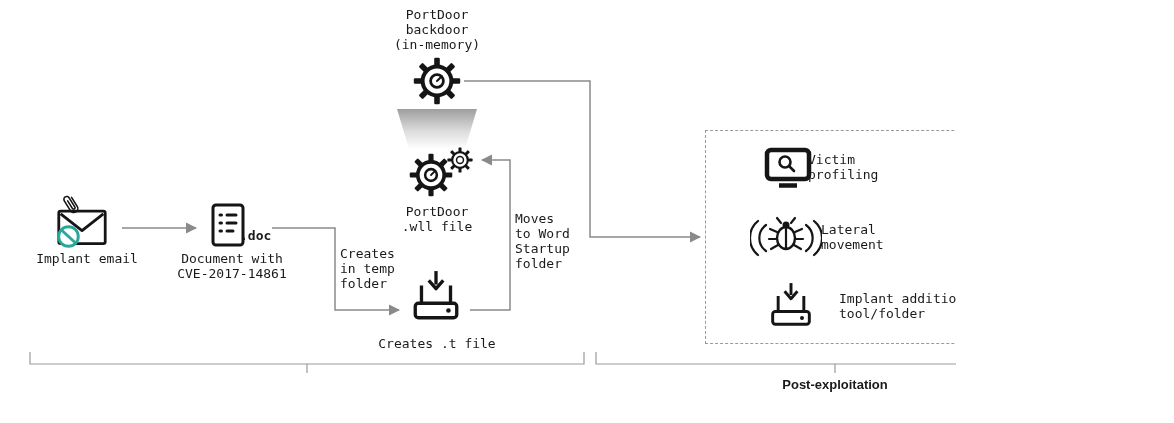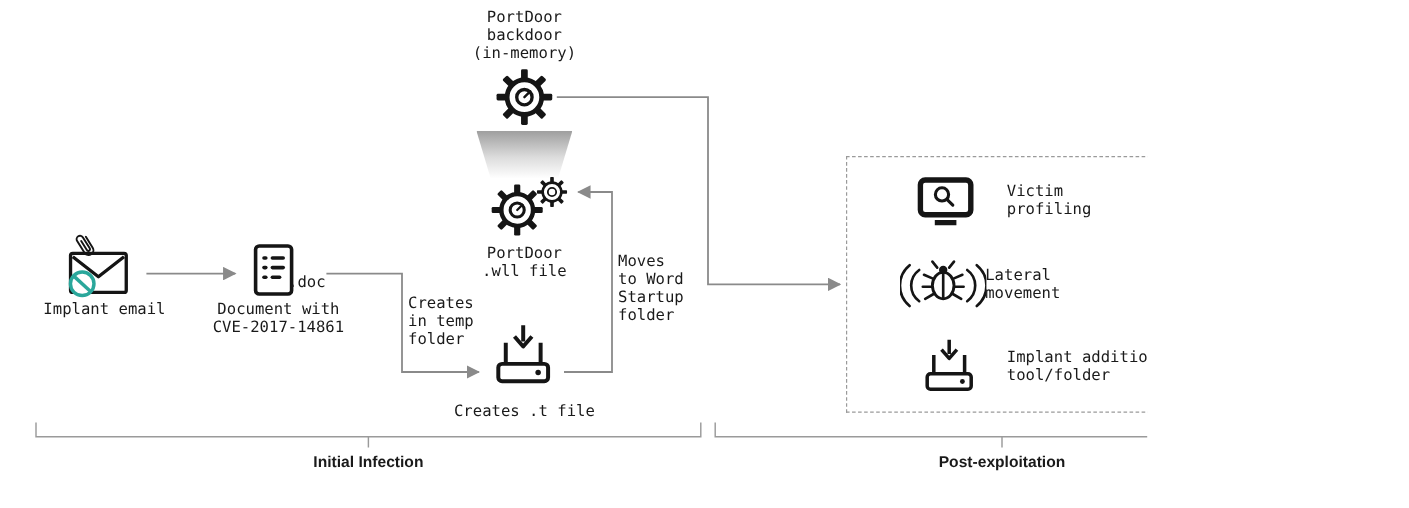--- a/index.html
+++ b/index.html
@@ -6,21 +6,21 @@
   html,body { background:#ffffff; }
   .canvas {
     position:relative; width:956px; height:423px; background:#fff;
     font-family:"DejaVu Sans Mono", monospace; overflow:hidden;
   }
   .lbl {
     position:absolute; font-size:13px; line-height:15px; color:#1a1a1a;
     white-space:pre-line;
   }
   .center { text-align:center; }
-  .badge { position:absolute; font-size:13px; font-weight:normal; color:#1a1a1a; }
+  .badge { position:absolute; font-size:13px; font-weight:bold; color:#1a1a1a; }
   .stage {
     position:absolute; font-family:"Liberation Sans", sans-serif; font-weight:700;
     font-size:13px; color:#1a1a1a; text-align:center;
   }
   .funnel {
     position:absolute;
     background:linear-gradient(180deg,#9e9e9e 0%,#dcdcdc 55%,#ffffff 100%);
     clip-path:polygon(0 0,100% 0,85% 100%,15% 100%);
   }
   .dashed-box { position:absolute; border:1px dashed #9a9a9a; background:#fff; }
@@ -185,21 +185,21 @@
   <div class="dashed-box" style="left:705px;top:130px;width:370px;height:214px"></div>
 
   <div class="icon" style="left:764px;top:147px;width:48px;height:42px">
     <svg viewBox="0 0 48 42">
       <rect x="3" y="3" width="42" height="29" rx="4" fill="#fff" stroke="#151515" stroke-width="4.5"></rect>
       <circle cx="21" cy="15" r="5.5" fill="none" stroke="#151515" stroke-width="2.6"></circle>
       <line x1="25.5" y1="19.5" x2="30" y2="24" stroke="#151515" stroke-width="2.6" stroke-linecap="round"></line>
       <line x1="15" y1="38.5" x2="33" y2="38.5" stroke="#151515" stroke-width="4.5"></line>
     </svg>
   </div>
-  <div class="lbl" style="left:839px;top:152px;width:170px">Victim
+  <div class="lbl" style="left:808px;top:152px;width:170px">Victim
 profiling</div>
 
   <div class="icon" style="left:750px;top:213px;width:72px;height:44px">
     <svg viewBox="0 0 72 44">
       <g stroke="#151515" fill="none" stroke-width="2.2" stroke-linecap="round">
         <path d="M31 10 l-4 -5"></path>
           <path d="M41 10 l4 -5"></path>
         <path d="M27 19 l-7 -3"></path>
           <path d="M45 19 l7 -3"></path>
         <path d="M27 26 l-8 0"></path>
@@ -226,16 +226,15 @@
       <line x1="24" y1="2" x2="24" y2="15" stroke="#151515" stroke-width="3.2"></line>
       <path d="M17 11 L24 19 L31 11" fill="none" stroke="#151515" stroke-width="3.2" stroke-linejoin="round"></path>
       <path d="M10 16 V33 M38 16 V33" stroke="#151515" stroke-width="3.2" fill="none"></path>
       <rect x="4" y="33" width="40" height="14" rx="3" fill="#fff" stroke="#151515" stroke-width="3.2"></rect>
       <circle cx="36" cy="40" r="2.2" fill="#151515"></circle>
     </svg>
   </div>
   <div class="lbl" style="left:839px;top:291px;width:180px">Implant additional
 tool/folder</div>
 
-  <div class="stage" style="left:207px;top:377px;width:200px">Initial Infection</div>
   <div class="stage" style="left:735px;top:377px;width:200px">Post-exploitation</div>
 
 </div>
 
 </body></html>

